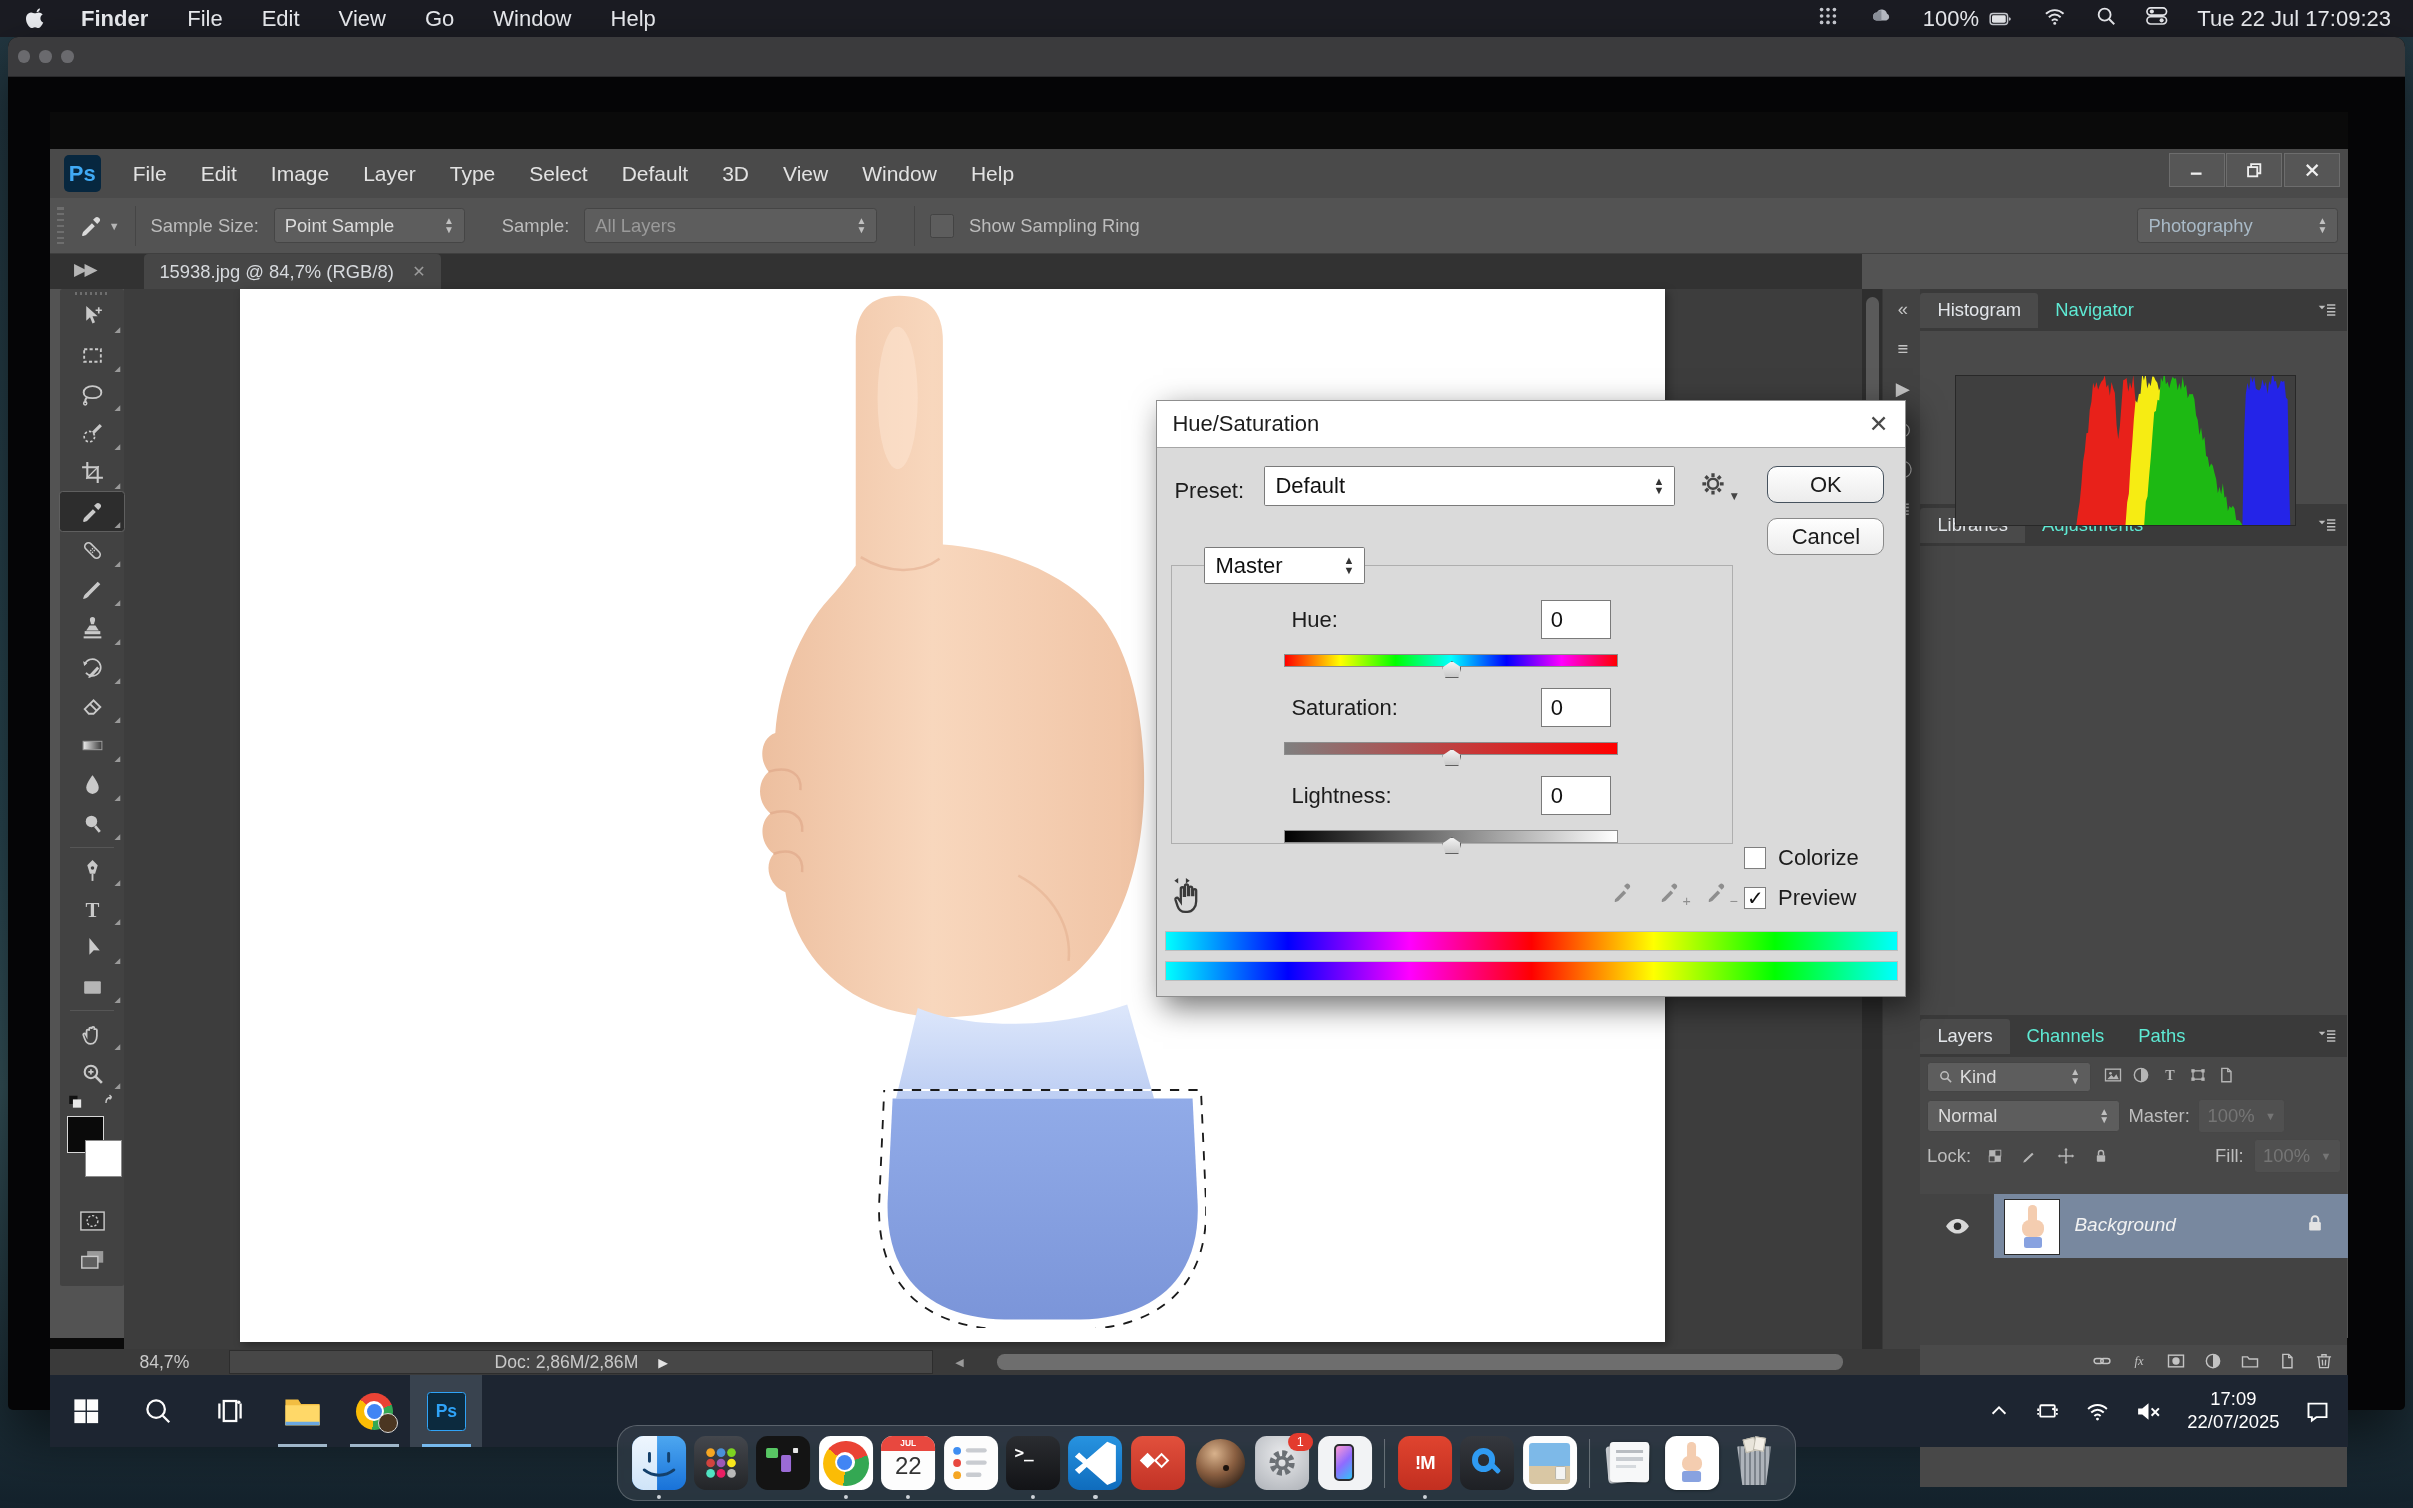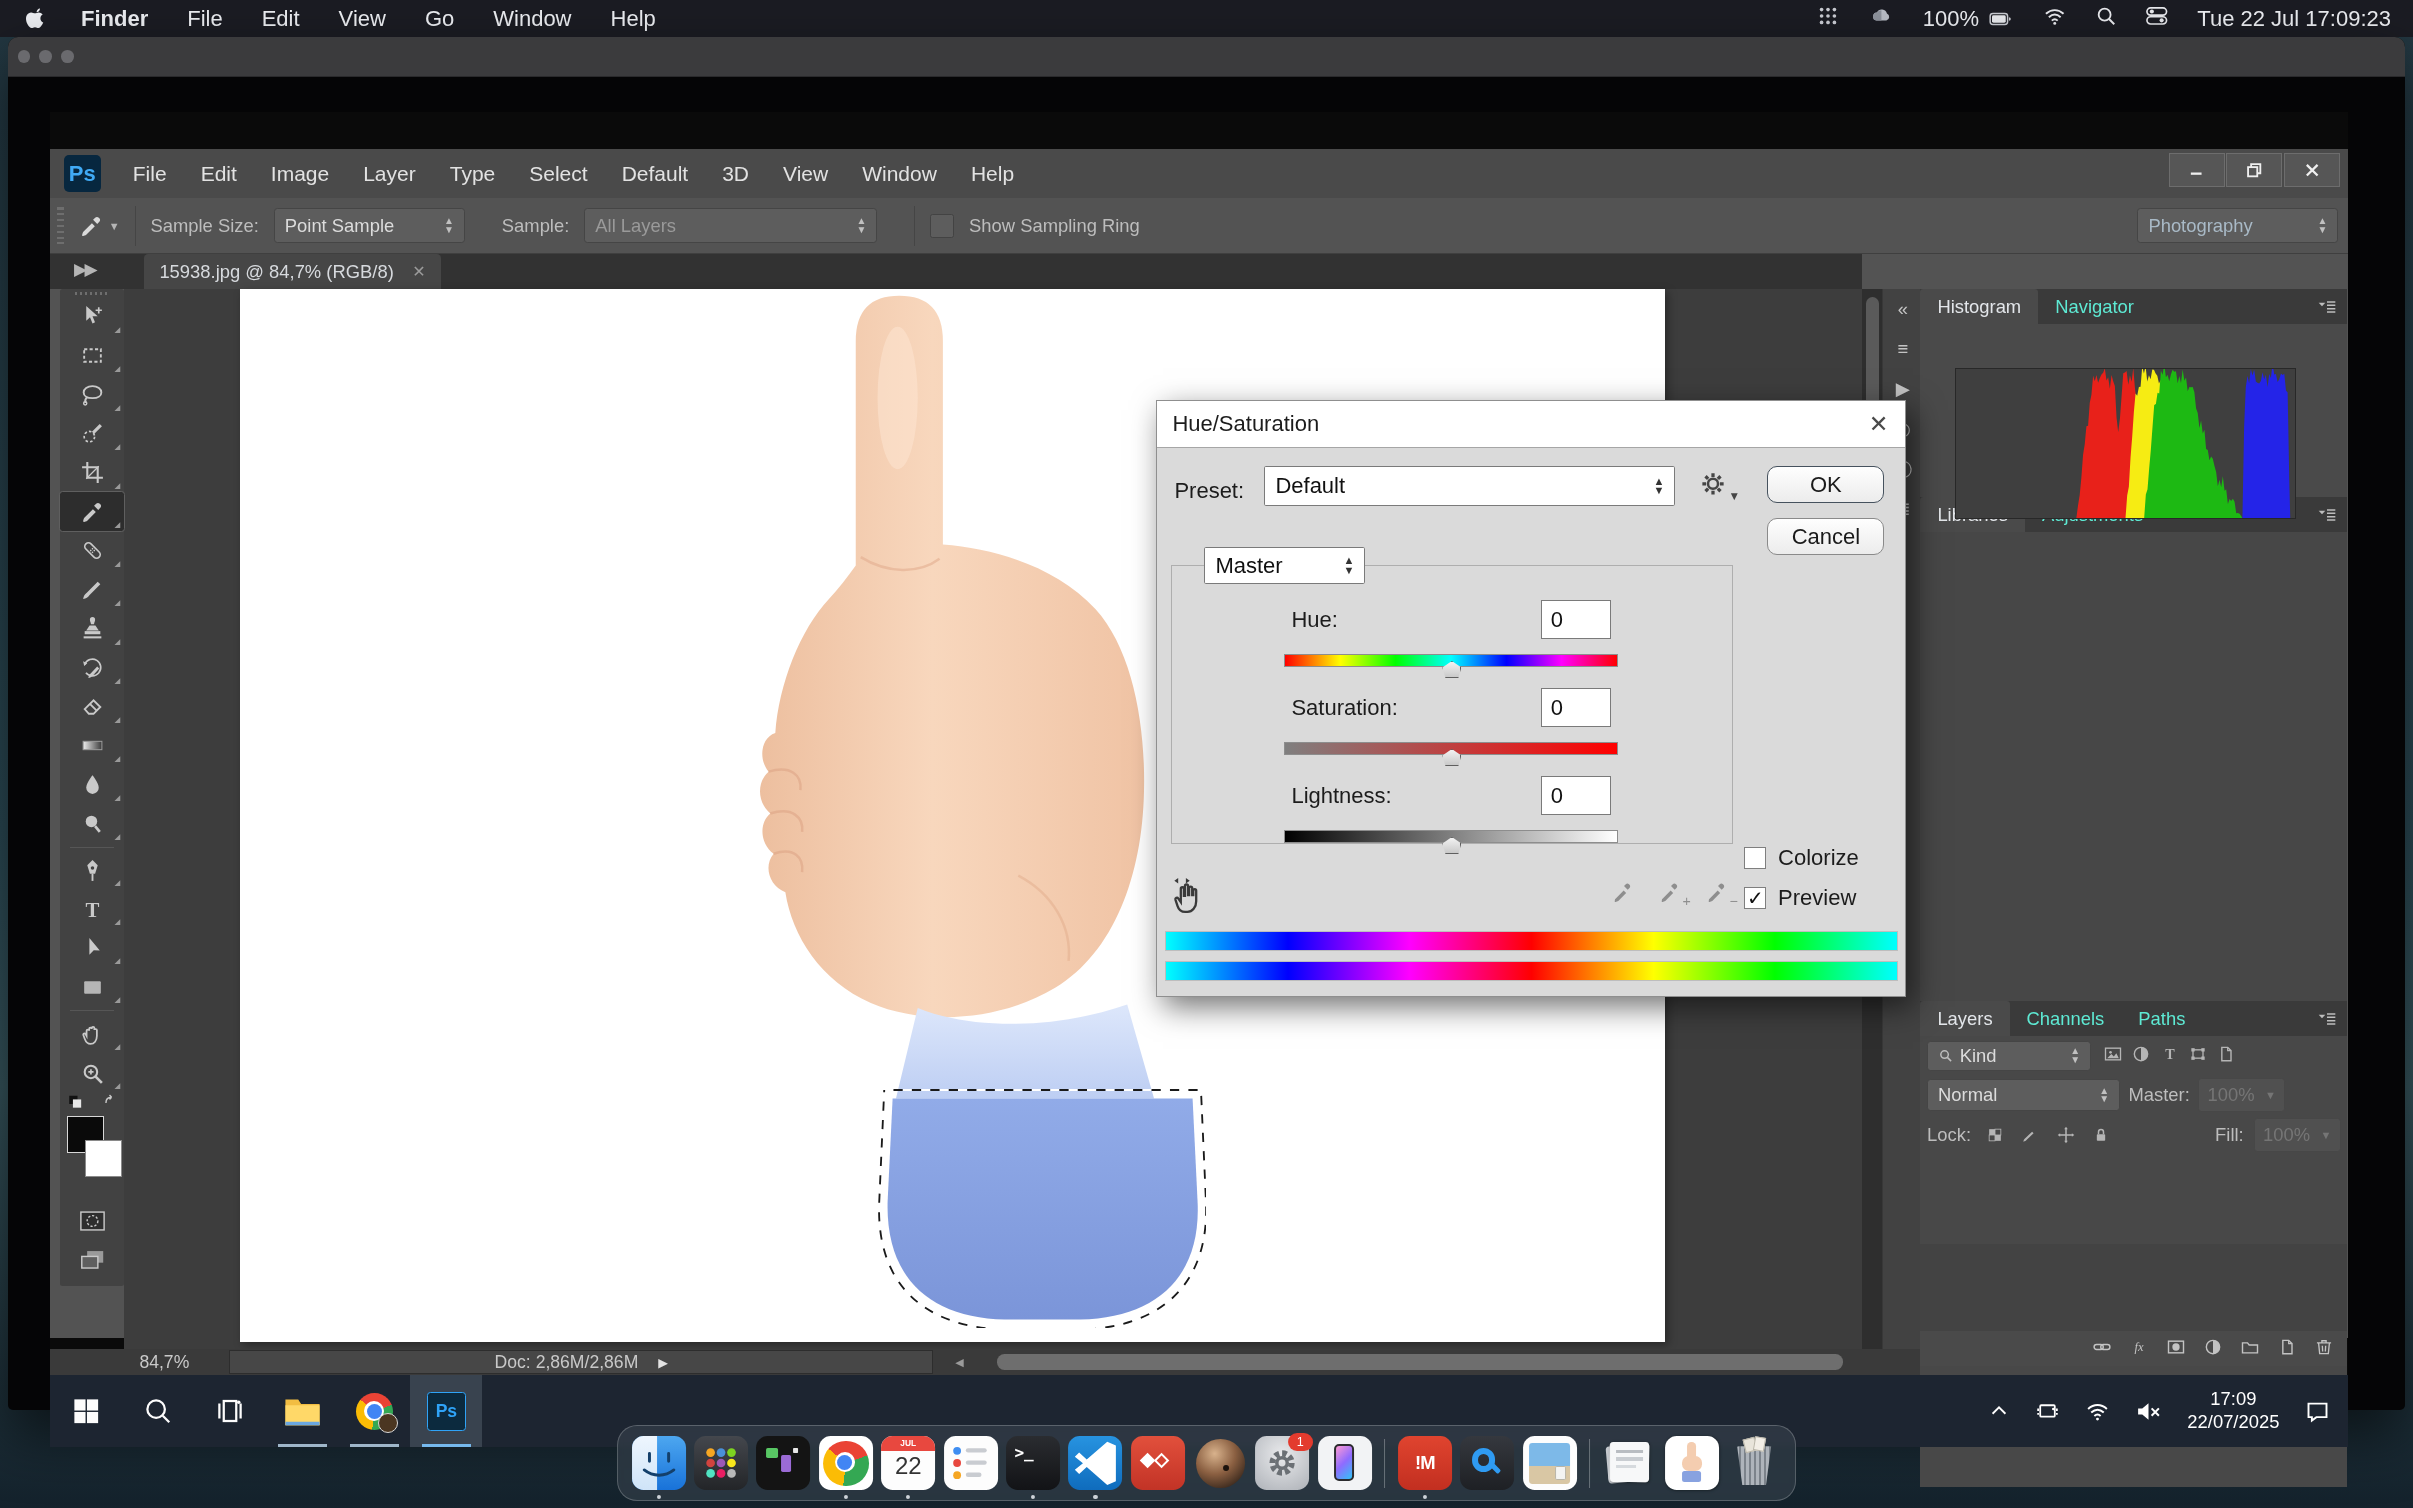--- a/index.html
+++ b/index.html
@@ -54,21 +54,21 @@
   
   #pasteboard{left:74px;top:140px;width:1738px;height:1060px;background:#3d3d3d;}
   #doc-canvas{left:190px;top:140px;width:1425px;height:1053px;background:#ffffff;box-shadow:3.4px 3.4px 8.4px rgba(0,0,0,.35);}
   
   #v-scroll{left:1812px;top:140px;width:20px;height:1060px;background:#2e2e2e;}
   #v-thumb{position:absolute;left:3.4px;top:8.4px;width:13.4px;height:637px;background:#5a5a5a;border-radius:6.7px;}
   #icon-strip{left:1832px;top:140px;width:39px;height:1060px;background:#424242;border-left:0.8px solid #383838;}
   .strip-ic{width:39px;height:40px;display:flex;align-items:center;justify-content:center;color:#c3c3c3;font-size:18.4px;}
   
   #panels{left:1870px;top:140px;width:427px;height:1198px;background:#484848;}
-  .ptabrow{display:flex;align-items:center;height:35px;background:#3a3a3a;}
+  .ptabrow{display:flex;align-items:center;height:42px;background:#3a3a3a;}
   .ptab{padding:0 17px;height:35px;display:flex;align-items:center;font-size:18.4px;color:#5eead4;}
   .ptab.active{background:#4a4a4a;color:#e3e6ea;border-radius:3.4px 3.4px 0 0;}
   .pmenu{margin-left:auto;margin-right:10px;color:#bdbdbd;display:flex;align-items:center;gap:3.4px;}
   #hist-box{position:absolute;left:35px;top:44px;width:339px;height:149px;background:#3f3f3f;border:0.8px solid #282828;}
   .dimval{background:#575757;border:0.8px solid #474747;border-radius:3.4px;color:#9a9a9a;font-size:18.4px;
     display:flex;align-items:center;justify-content:space-between;padding:0 8.4px;height:34px;box-sizing:border-box;opacity:.55;}
   #layer-row{position:absolute;left:0;top:179px;width:427px;height:64px;background:#434343;display:flex;align-items:center;}
   #layer-sel{position:absolute;left:74px;top:0;width:354px;height:64px;background:#78889f;}
   .lk-ic{width:28.5px;display:flex;justify-content:center;}
   
@@ -635,20 +635,40 @@
                       <path d="M9 11V8.5a3 3 0 0 1 6 0V11" fill="none" stroke="#b5b5b5" stroke-width="1.8"></path>
                     </svg>
                   </span>
                 </div>
               <span class="ps-label" style="margin-left:auto;">Fill:</span>
               <div class="dimval" style="width:87px;">
                 <span>100%</span>
                   <span style="font-size:11px;">▼</span>
               </div>
             </div>
+            <div id="layer-row">
+              <div style="width:74px;display:flex;justify-content:center;">
+                <svg width="25" height="18.4" viewBox="0 0 24 16">
+                    <path d="M1 8c3-5 7-7 11-7s8 2 11 7c-3 5-7 7-11 7S4 13 1 8Z" fill="#d8d8d8"></path>
+                    <circle cx="12" cy="8" r="3.6" fill="#2b2b2b"></circle>
+                  </svg>
+              </div>
+              <div id="layer-sel">
+                <div style="position:absolute;left:10px;top:5px;width:54px;height:54px;background:#fff;border:0.8px solid #2b2b2b;">
+                  <div style="position:absolute;left:22.6px;top:5px;width:9.2px;height:20px;background:#f4cdb0;border-radius:4.2px;"></div>
+                  <div style="position:absolute;left:17px;top:20px;width:22px;height:17px;background:#f4cdb0;border-radius:7.5px;"></div>
+                  <div style="position:absolute;left:18.4px;top:37px;width:18.4px;height:11px;background:#88a2e0;border-radius:2.5px;"></div>
+                </div>
+                <span style="position:absolute;left:80px;top:20px;font-style:italic;color:#f2f2f2;font-size:19px;">Background</span>
+                <svg style="position:absolute;right:23.5px;top:18.4px;" width="20" height="23.5" viewBox="0 0 24 24">
+                    <rect x="5" y="10" width="14" height="10" rx="1.5" fill="#e3e3e3"></rect>
+                    <path d="M8 10V7a4 4 0 0 1 8 0v3" fill="none" stroke="#e3e3e3" stroke-width="2.4"></path>
+                  </svg>
+              </div>
+            </div>
             <div style="position:absolute;left:0;top:243px;width:427px;height:87px;background:#434343;"></div>
             <div id="layers-footer" style="position:absolute;left:0;top:330px;width:427px;height:35px;background:#4a4a4a;display:flex;align-items:center;justify-content:flex-end;gap:17px;padding-right:13.4px;box-sizing:border-box;">
                 <span><svg width="20" height="20" viewBox="0 0 24 24">
                     <rect x="2.5" y="9" width="11" height="6" rx="3" fill="none" stroke="#c3c3c3" stroke-width="1.7"></rect>
                     <rect x="10.5" y="9" width="11" height="6" rx="3" fill="none" stroke="#c3c3c3" stroke-width="1.7"></rect>
                   </svg></span>
                 <span><svg width="20" height="20" viewBox="0 0 24 24">
                     <text x="12" y="17" font-size="15" font-style="italic" text-anchor="middle" fill="#c3c3c3" font-family="Liberation Serif,serif">fx</text>
                   </svg></span>
                 <span><svg width="20" height="20" viewBox="0 0 24 24">

